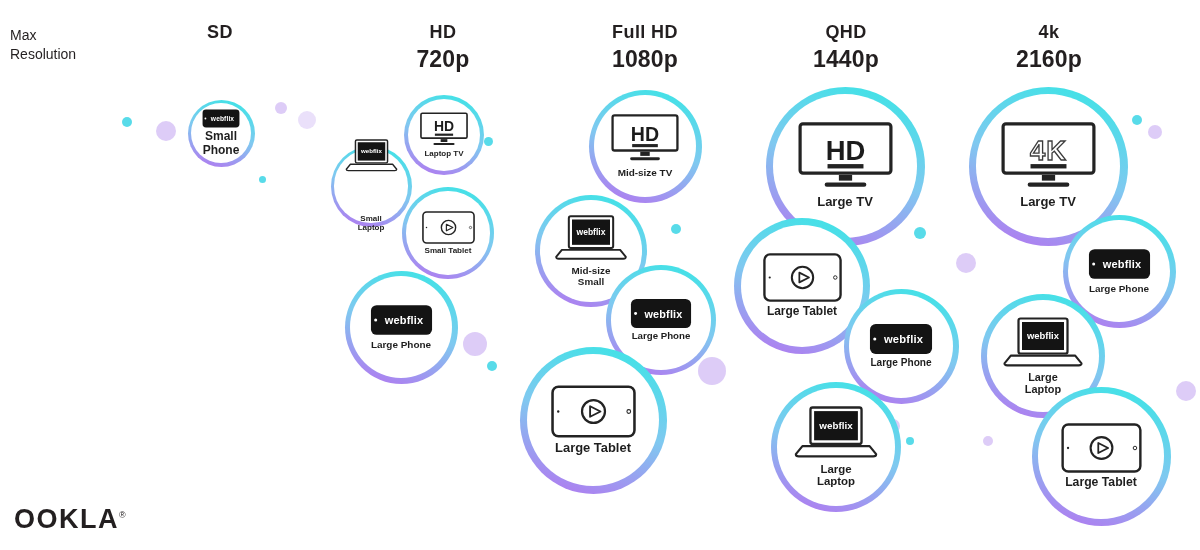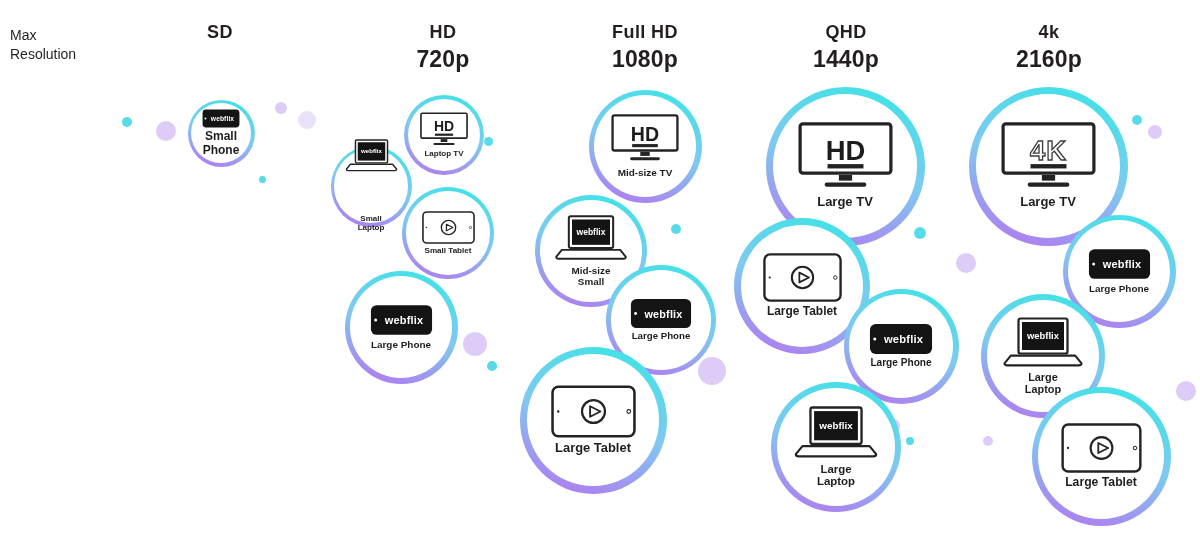--- a/index.html
+++ b/index.html
@@ -279,13 +279,16 @@
               <circle cx="91.5" cy="31" r="2.2" fill="none" stroke="#232323" stroke-width="1.2"></circle>
               <circle cx="50" cy="31" r="13.5" fill="none" stroke="#232323" stroke-width="2.6"></circle>
               <path d="M46 24.8 L58.2 31 L46 37.2 Z" fill="none" stroke="#232323" stroke-width="2.2" stroke-linejoin="round"></path>
             </svg>
           </div>
           <div class="device-label" style="font-size: 12.232px; max-width: 92px; margin-top: 2.78px;">Large Tablet</div>
         </div>
       </div>
     </div>
 
+  <div class="logo">
+    <span>OOKLA</span><sup>®</sup>
+  </div>
 </div>
 
 </body></html>

